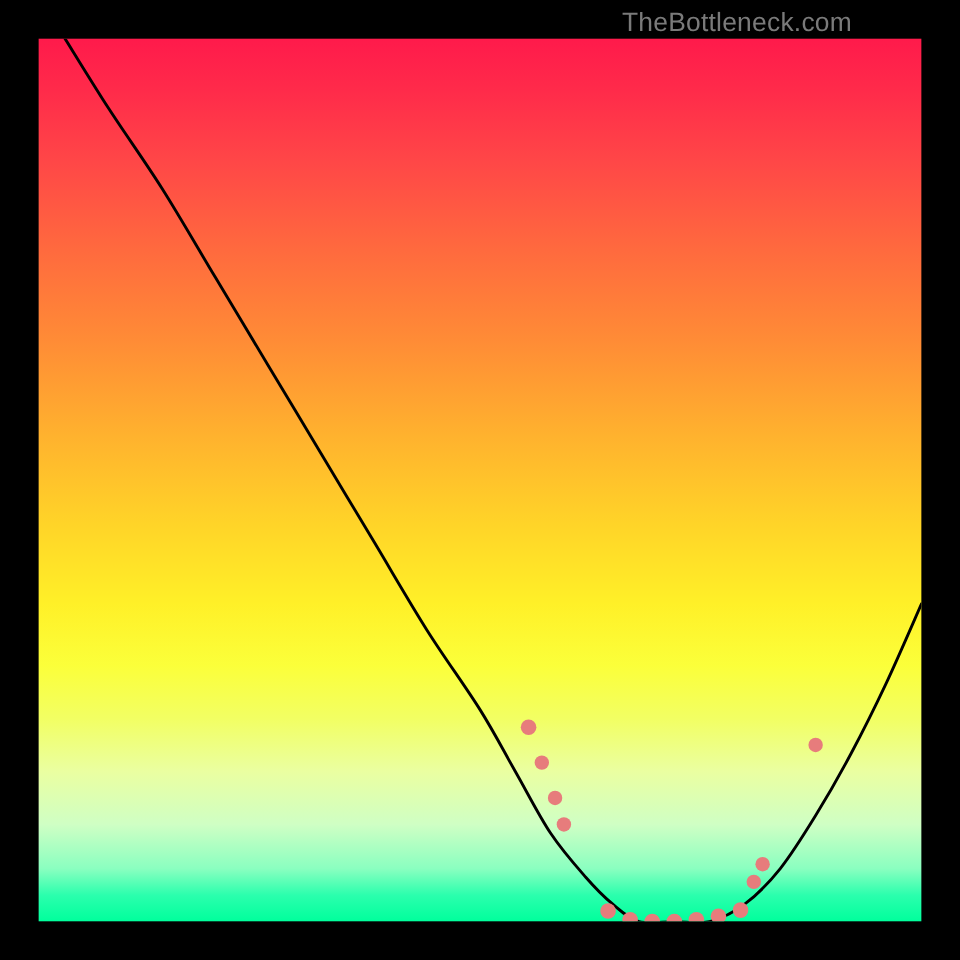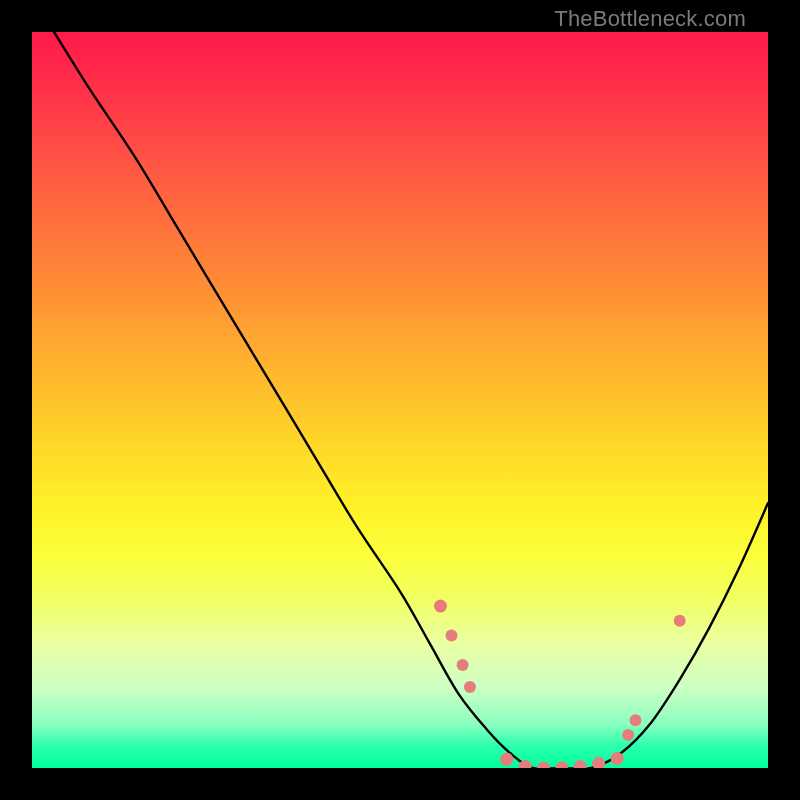--- a/index.html
+++ b/index.html
@@ -9,21 +9,20 @@
     height: 800px;
     background: #000;
     overflow: hidden;
     font-family: Arial, Helvetica, sans-serif;
   }
   .stage {
     position: relative;
     width: 724px;
     height: 800px;
     background: #000;
-    padding-left: 36px;
   }
   .plot-area {
     position: absolute;
     left: 32px;
     top: 32px;
     width: 736px;
     height: 736px;
     overflow: hidden;
   }
   .gradient-bg {

